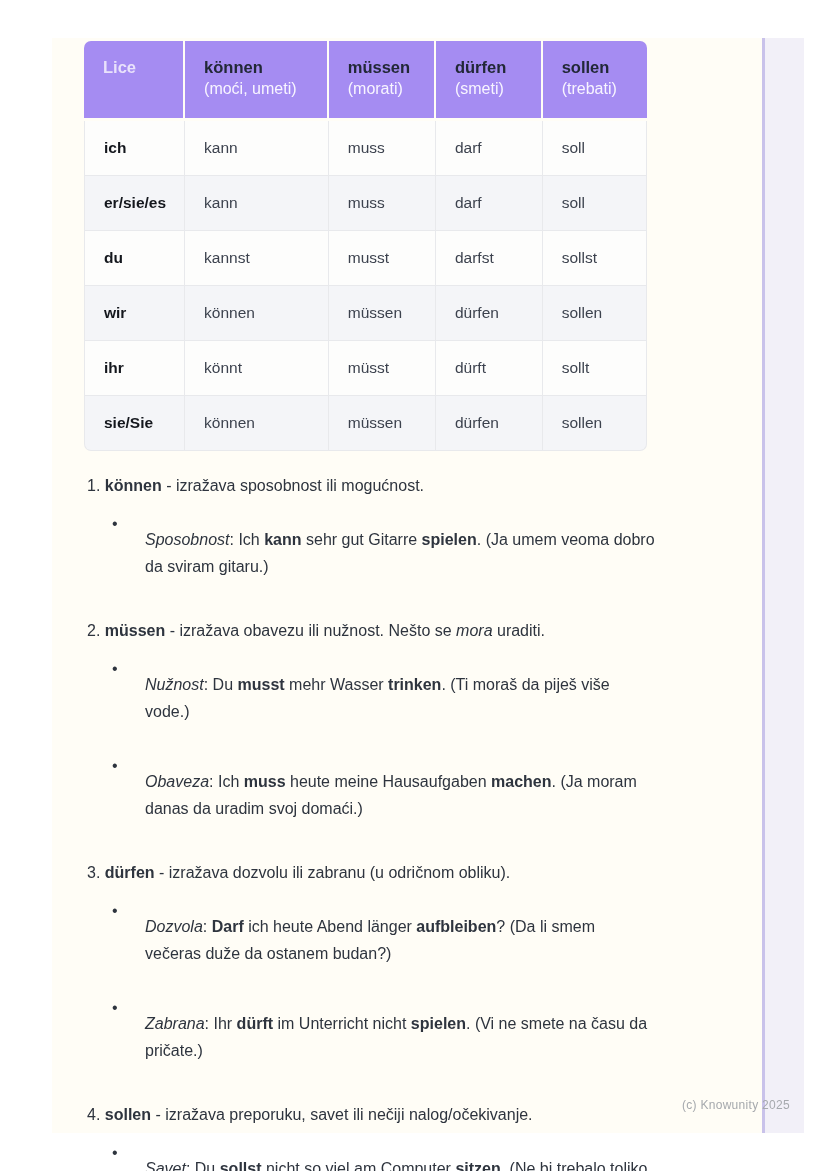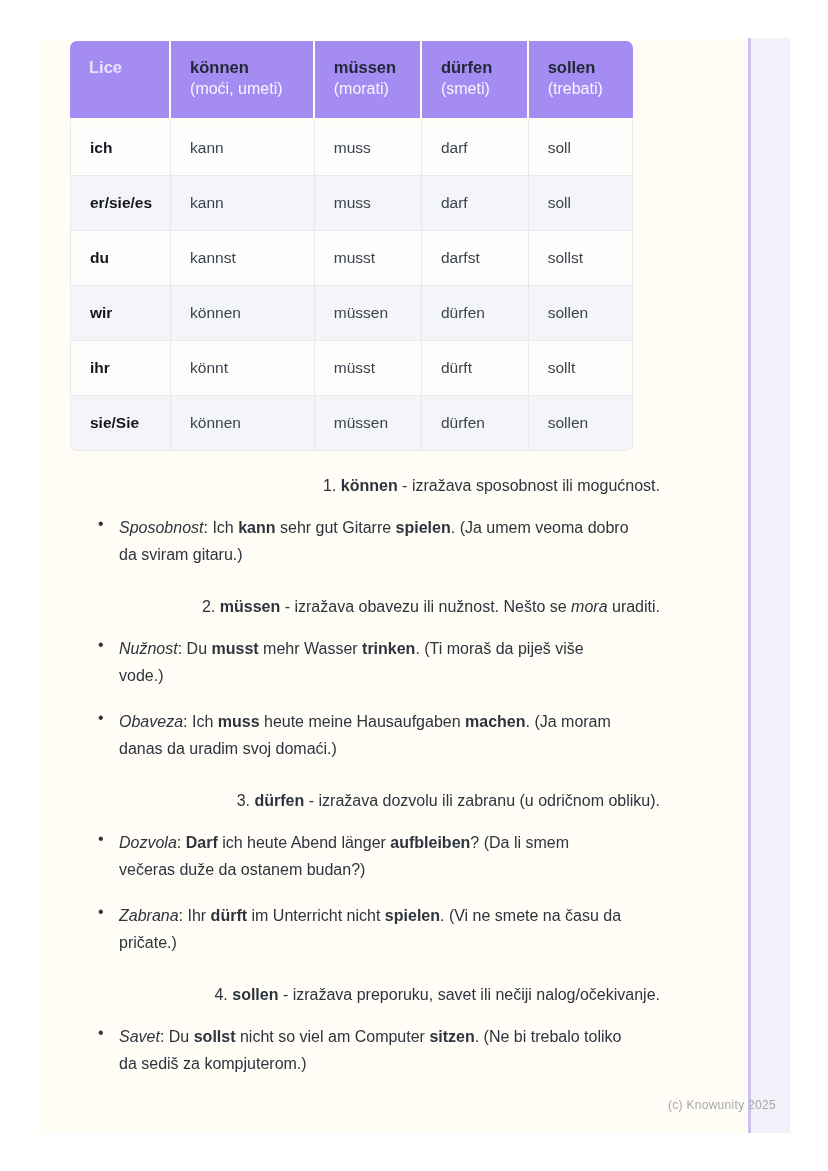--- a/index.html
+++ b/index.html
@@ -3,21 +3,21 @@
 <meta charset="utf-8">
 <style>
   html,body { margin:0; padding:0; }
   body {
     width:828px; height:1171px; position:relative;
     background:#ffffff;
     font-family:"Liberation Sans", sans-serif;
     overflow:hidden;
   }
   .sheet {
-    position:absolute; left:38px; top:38px;
+    position:absolute; left:52px; top:38px;
     width:752px; height:1095px;
     background:#fffdf6;
   }
   .rail {
     position:absolute; top:0; right:0; bottom:0; width:39px;
     background:#f2f0f8;
     border-left:3px solid #c9c2ea;
   }
   .content { position:relative; padding:3px 0 0 32px; width:590px; z-index:1; }
 
@@ -52,26 +52,26 @@
   tbody tr:last-child th { border-bottom-left-radius:7px; }
   tbody tr:last-child td:last-child { border-bottom-right-radius:7px; }
 
   
   .section-heading {
     margin:30px 0 0; padding:0;
     font-size:23px; font-weight:700; color:#b2a3f1; letter-spacing:0.2px;
   }
   .lead {
     margin:21px 0 0; padding-left:3px;
-    font-size:16px; line-height:27px; color:#2e343e;text-align:right;
+    font-size:16px; line-height:27px; color:#2e343e;
   }
   .bullet { display:flex; margin:11px 0 0 28px; }
   .bullet .dot { width:17px; flex:0 0 17px; color:#2e343e; font-size:16px; line-height:27px; }
   .bullet .dot::before { content:"\2022"; }
-  .bullet p { margin:4px; font-size:16px; line-height:27px; color:#2e343e; width:510px; }
+  .bullet p { margin:16px; font-size:16px; line-height:27px; color:#2e343e; width:510px; }
 
   .footer {
     position:absolute; right:14px; top:1060px;
     font-size:12px; color:#a6a9ad; z-index:2; letter-spacing:0.3px;
   }
   .seg-b { font-weight:700; }
   .seg-i { font-style:italic; }
 </style>
 </head>
 <body>

